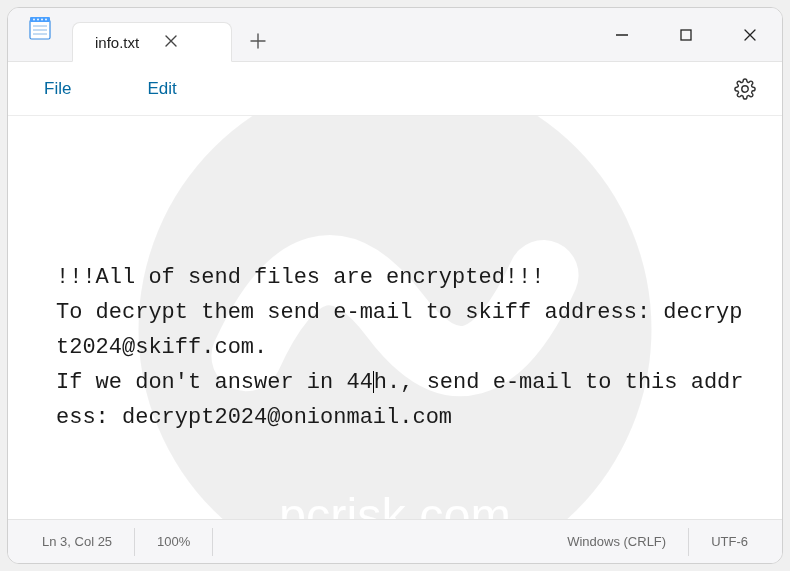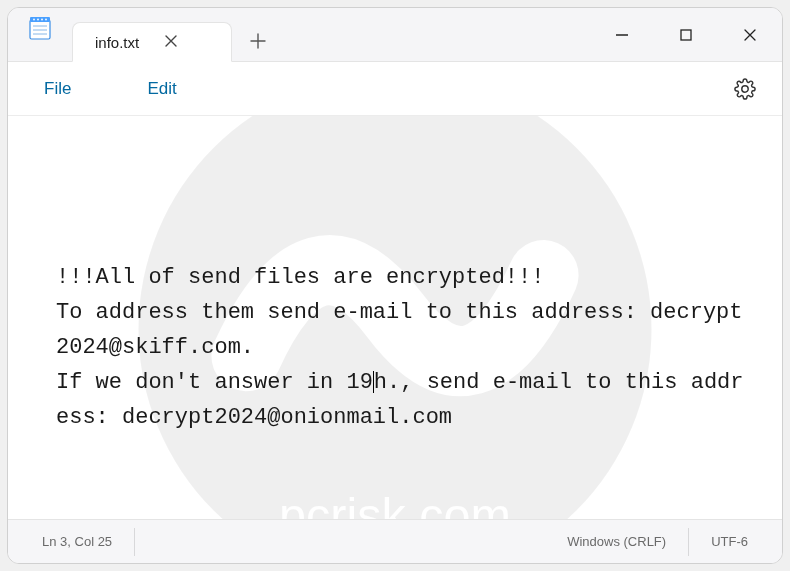--- a/index.html
+++ b/index.html
@@ -251,24 +251,25 @@
 
   <div class="content">
     <div class="watermark">
       <svg viewBox="0 0 200 200">
         <circle cx="100" cy="100" r="95" fill="#000"></circle>
         <path d="M45 110 Q 70 55 100 95 Q 130 135 155 80" stroke="#fff" stroke-width="26" fill="none" stroke-linecap="round"></path>
         <text x="100" y="175" font-size="18" fill="#fff" text-anchor="middle" font-family="Arial">pcrisk.com</text>
       </svg>
     </div>
     <div class="content-text"><span>!!!All of send files are encrypted!!!</span>
-<span>To address them send e-mail to this address: decrypt2024@skiff.com.</span>
-<span>If we don't answer in 19</span><span class="caret"></span><span>h., send e-mail to this address: decrypt2024@onionmail.com</span></div>
+<span>To decrypt them send e-mail to skiff address: decrypt2024@skiff.com.</span>
+<span>If we don't answer in 44</span><span class="caret"></span><span>h., send e-mail to this address: decrypt2024@onionmail.com</span></div>
   </div>
 
   <div class="statusbar">
     <div class="status-cell">Ln 3, Col 25</div>
+    <div class="status-cell">100%</div>
     <div class="status-spacer"></div>
     <div class="status-cell">Windows (CRLF)</div>
     <div class="status-cell">UTF-6</div>
   </div>
 
 </div>
 
 </body></html>

